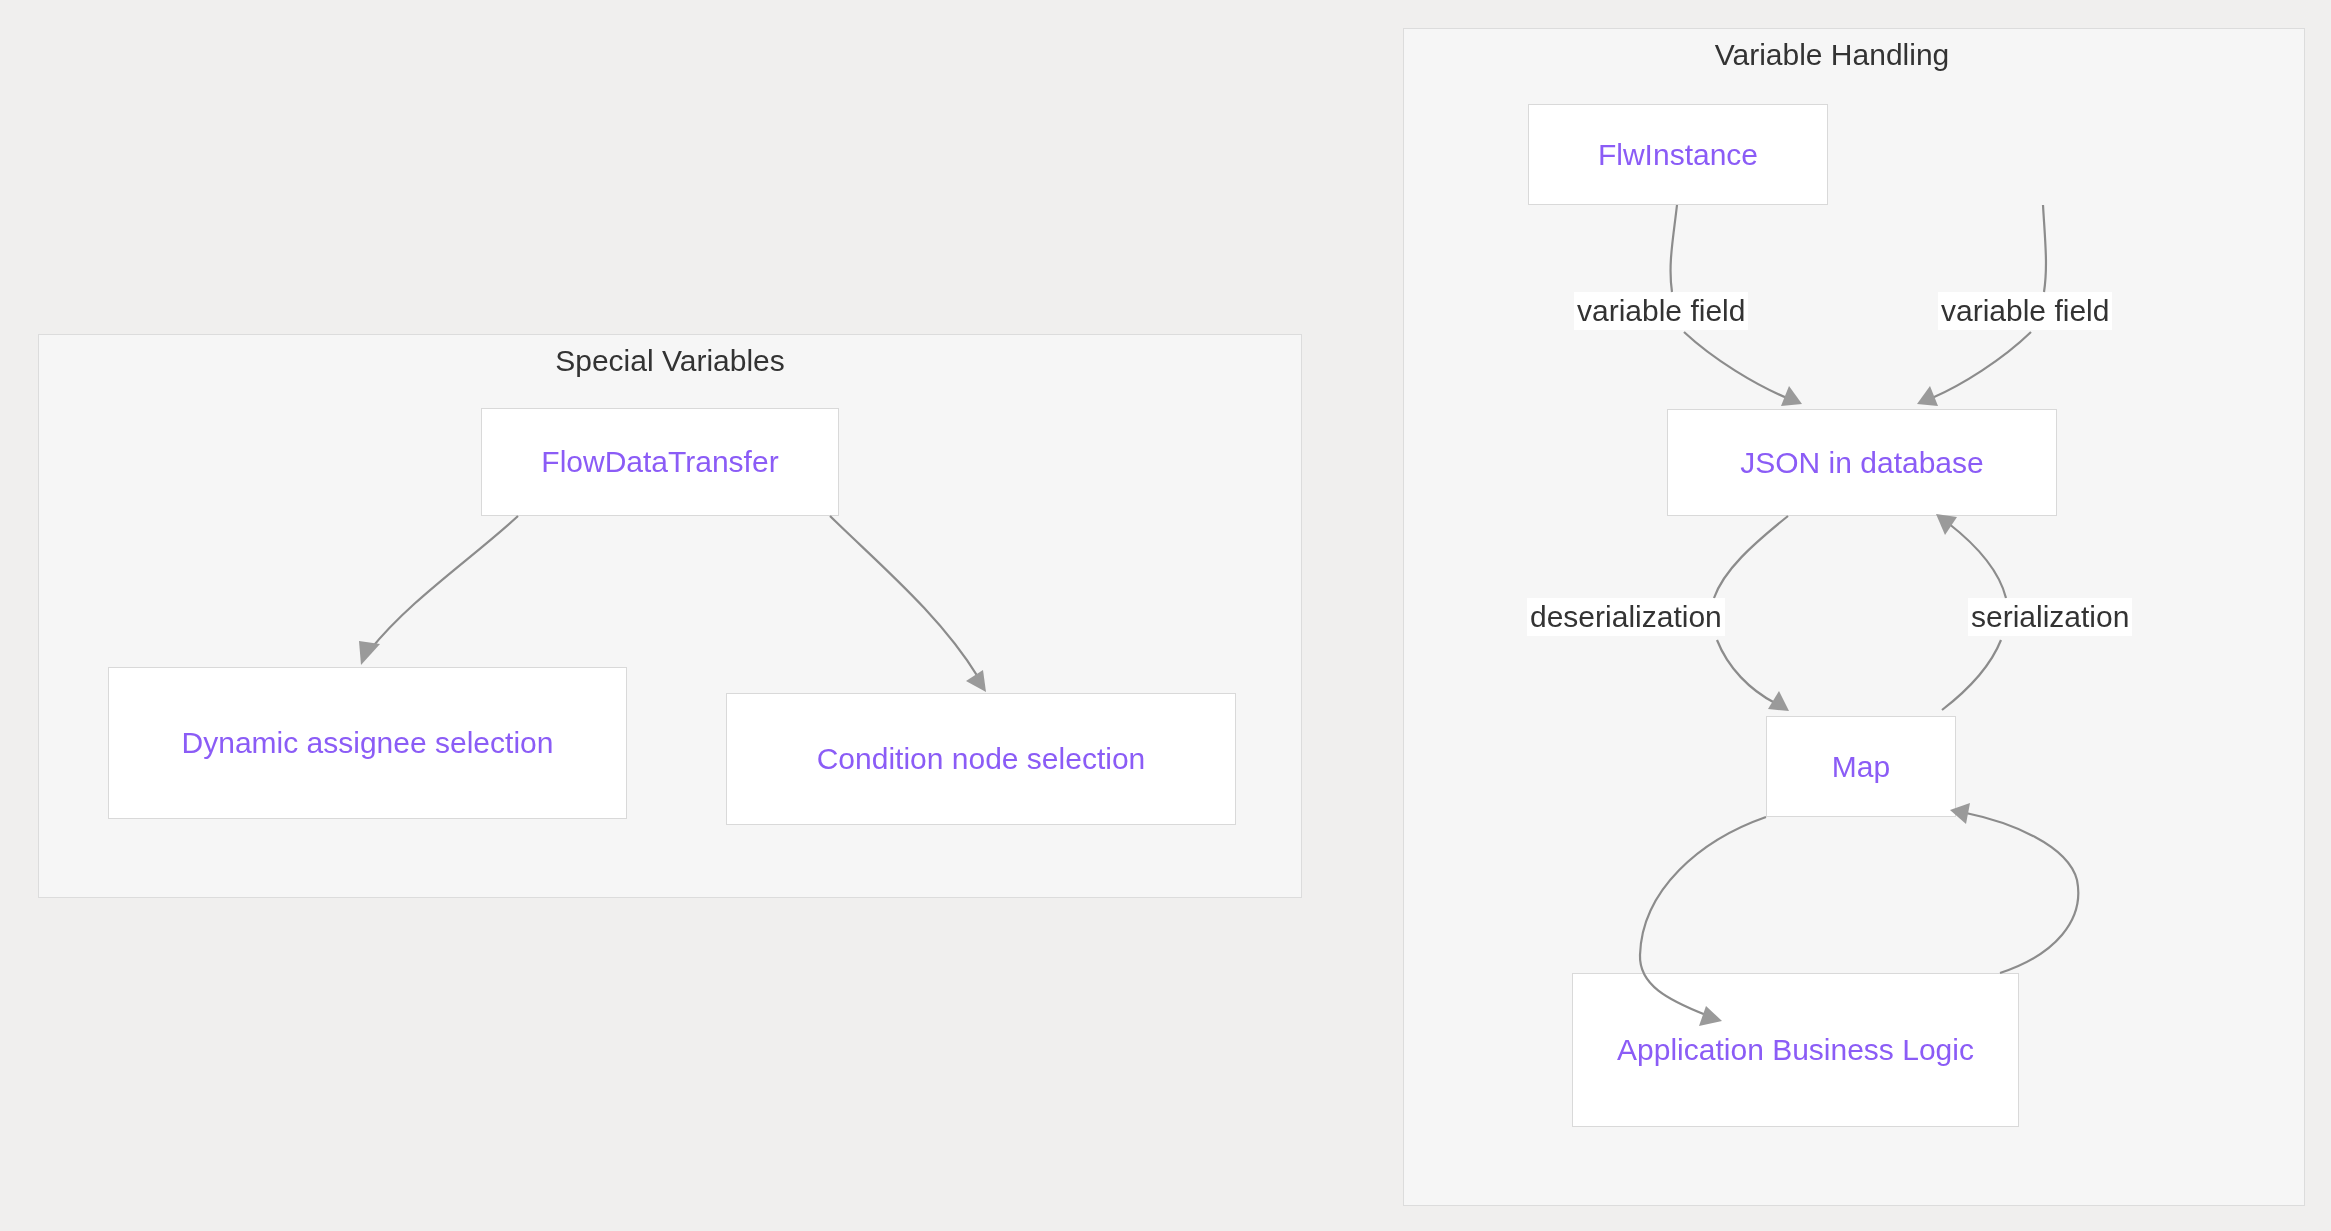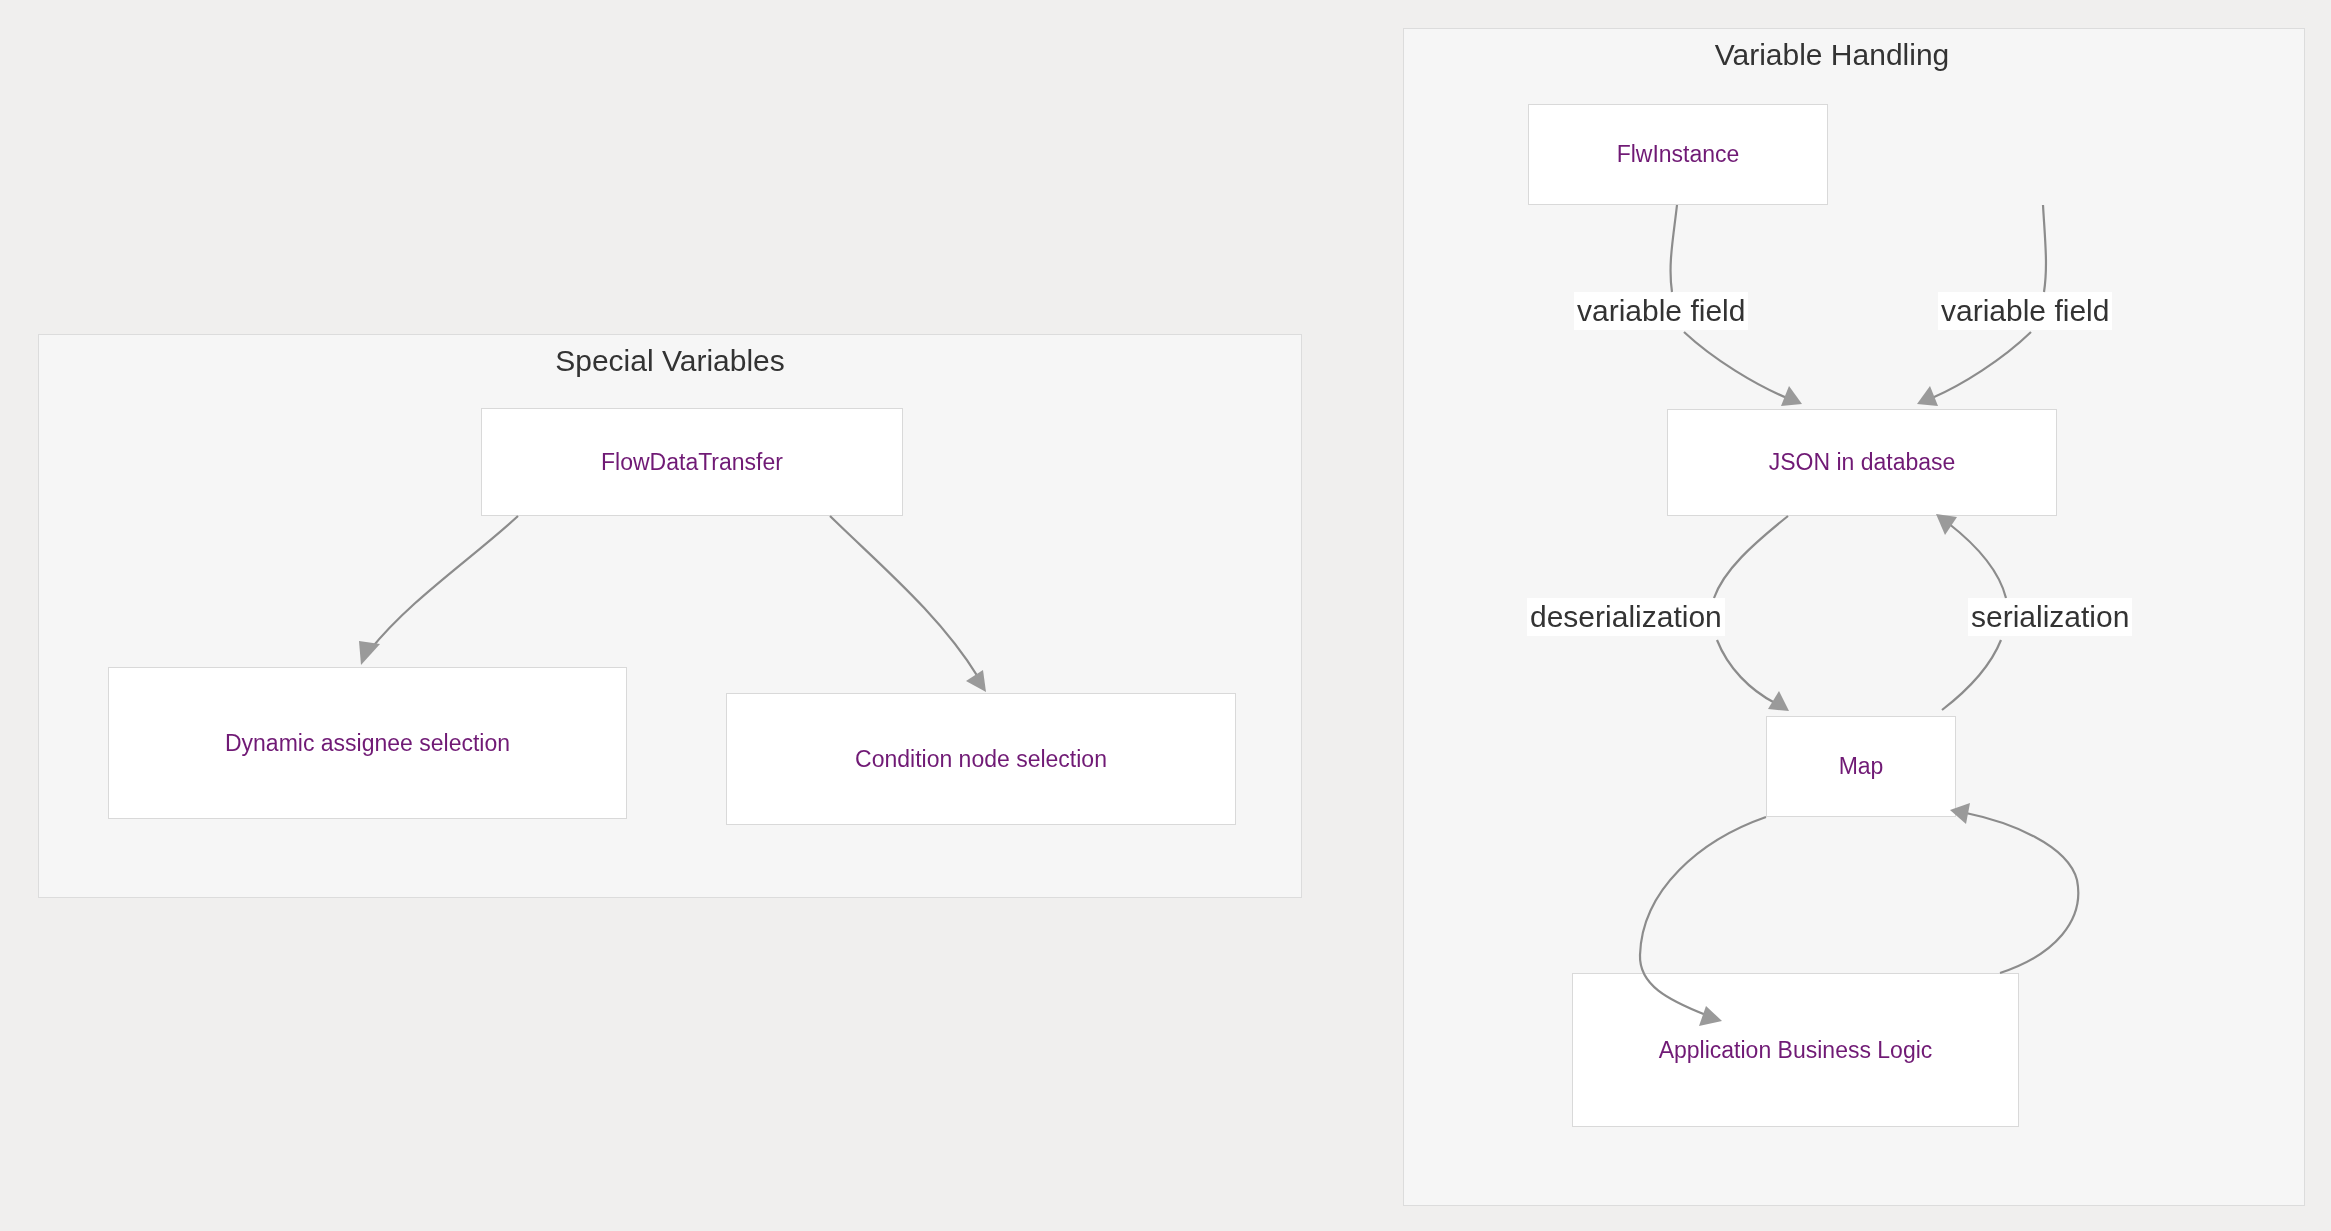--- a/index.html
+++ b/index.html
@@ -37,22 +37,22 @@
   }
   .node {
     position: absolute;
     background: #ffffff;
     border: 1px solid #d9d9d9;
     box-sizing: border-box;
     display: flex;
     align-items: center;
     justify-content: center;
     text-align: center;
-    font-size: 23px;
-    color: #701a75;
+    font-size: 30px;
+    color: #8b5cf6;
     line-height: 1.32;
     padding: 4px 10px;
   }
   .edge-label {
     position: absolute;
     background: #ffffff;
     font-size: 30px;
     color: #333333;
     line-height: 1;
     padding: 4px 3px;
@@ -77,21 +77,21 @@
   }
 </style>
 </head>
 <body>
 
 <div id="canvas">
 
   <div class="cluster" style="left:38px; top:334px; width:1264px; height:564px;"></div>
   <div class="cluster-title" style="left:38px; top:346px; width:1264px;">Special Variables</div>
 
-  <div class="node" style="left:481px; top:408px; width:422px; height:108px;">FlowDataTransfer</div>
+  <div class="node" style="left:481px; top:408px; width:358px; height:108px;">FlowDataTransfer</div>
 
   <div class="node" style="left:108px; top:667px; width:519px; height:152px;">Dynamic assignee selection</div>
 
   <div class="node" style="left:726px; top:693px; width:510px; height:132px;">Condition node selection</div>
 
   <div class="cluster" style="left:1403px; top:28px; width:902px; height:1178px;"></div>
   <div class="cluster-title" style="left:1403px; top:40px; width:858px;">Variable Handling</div>
 
   <div class="node" style="left:1528px; top:104px; width:300px; height:101px;">FlwInstance</div>
 

